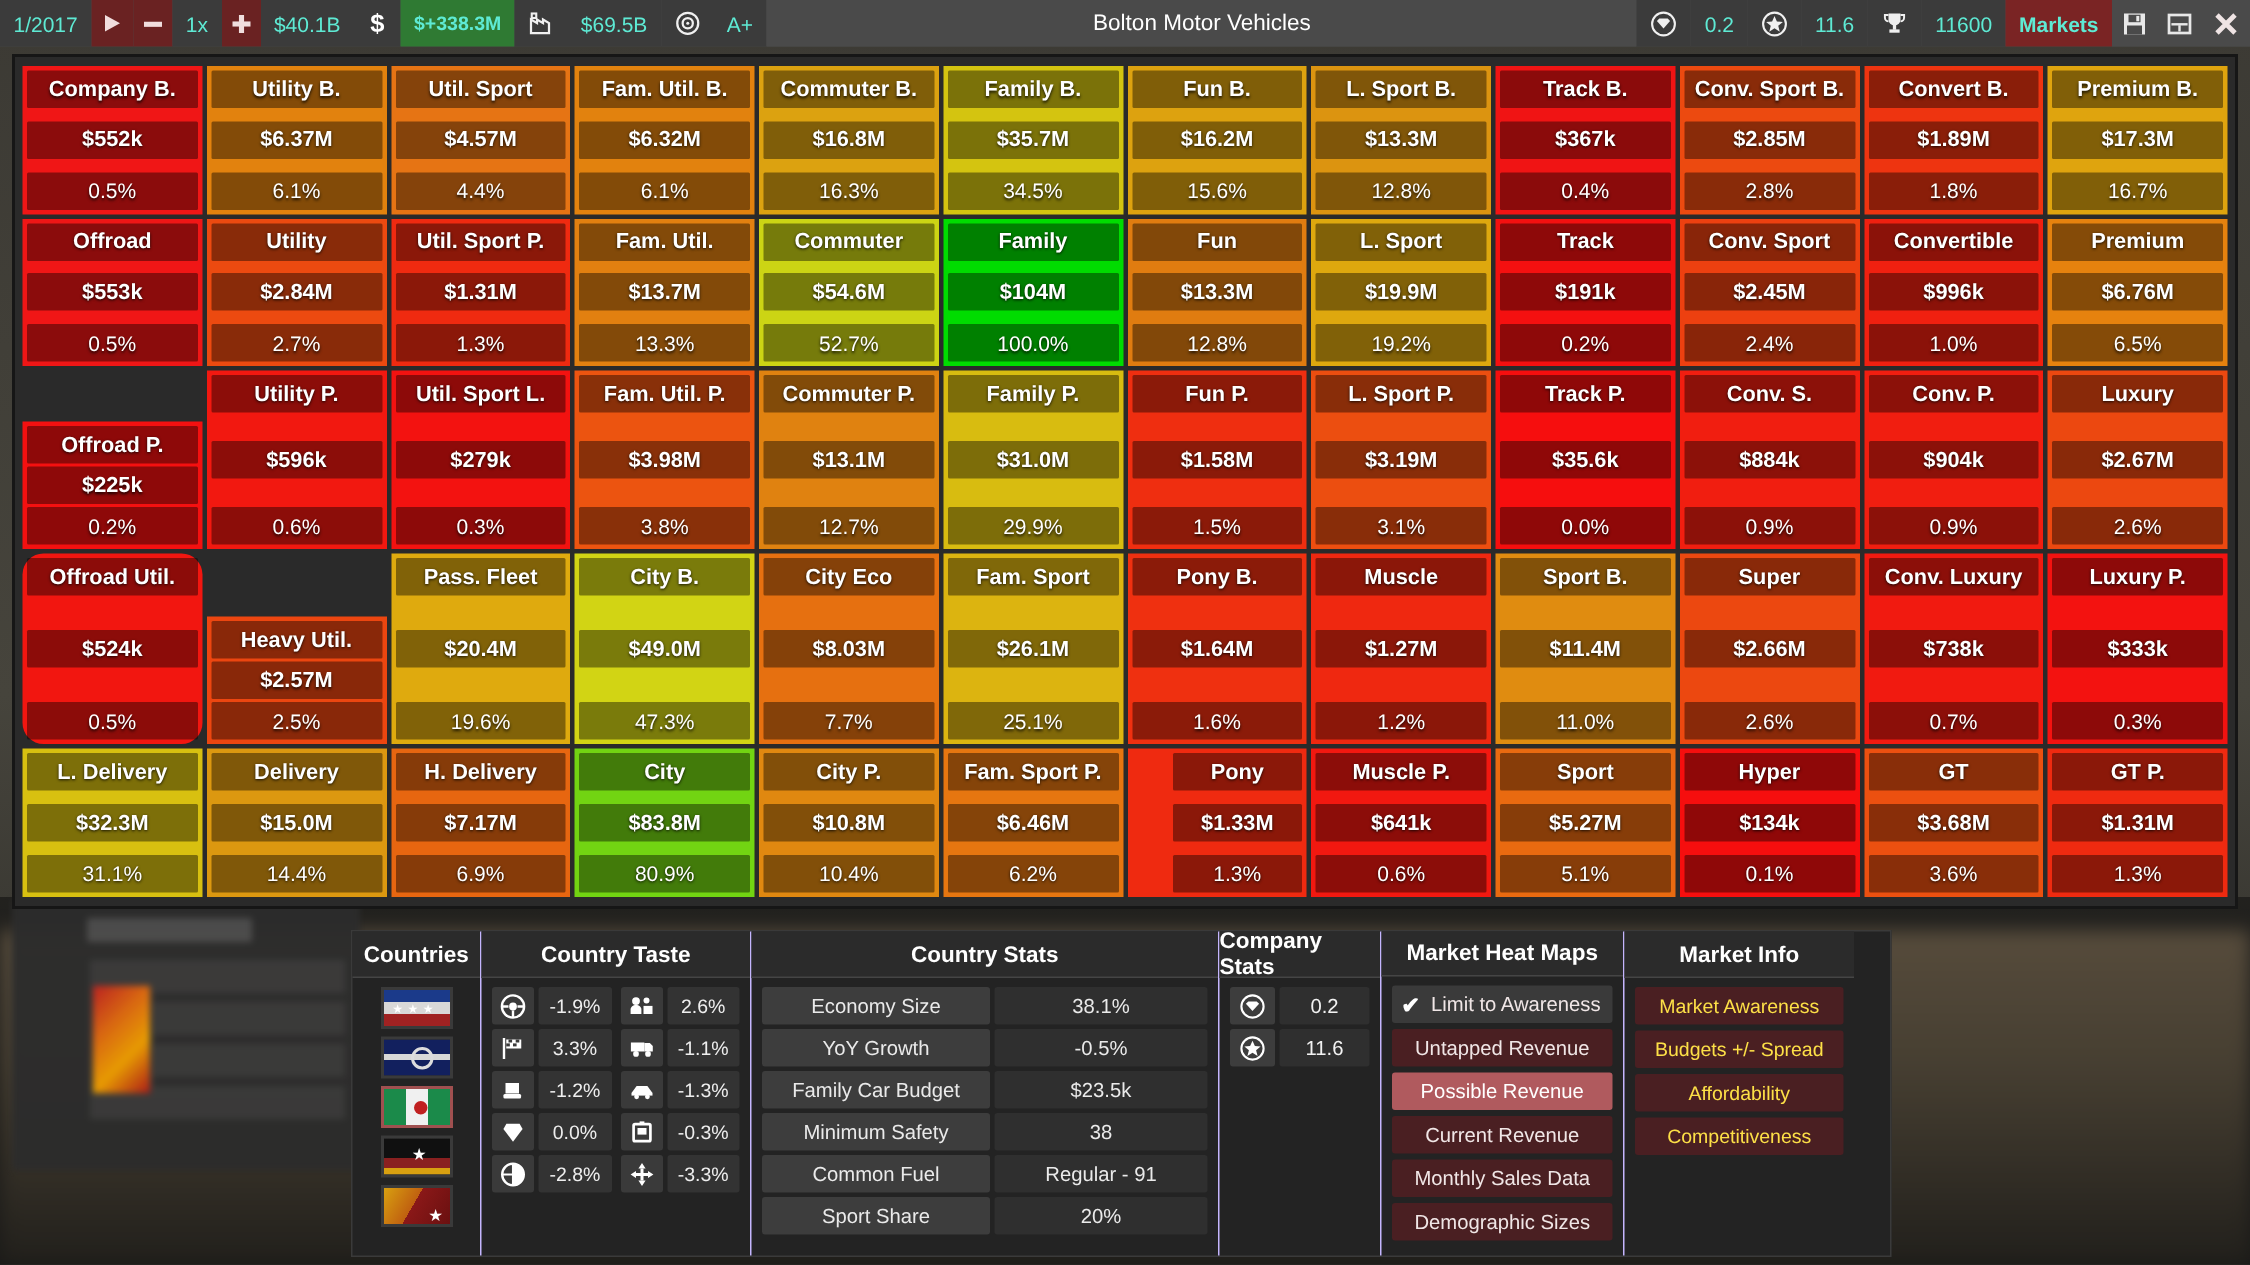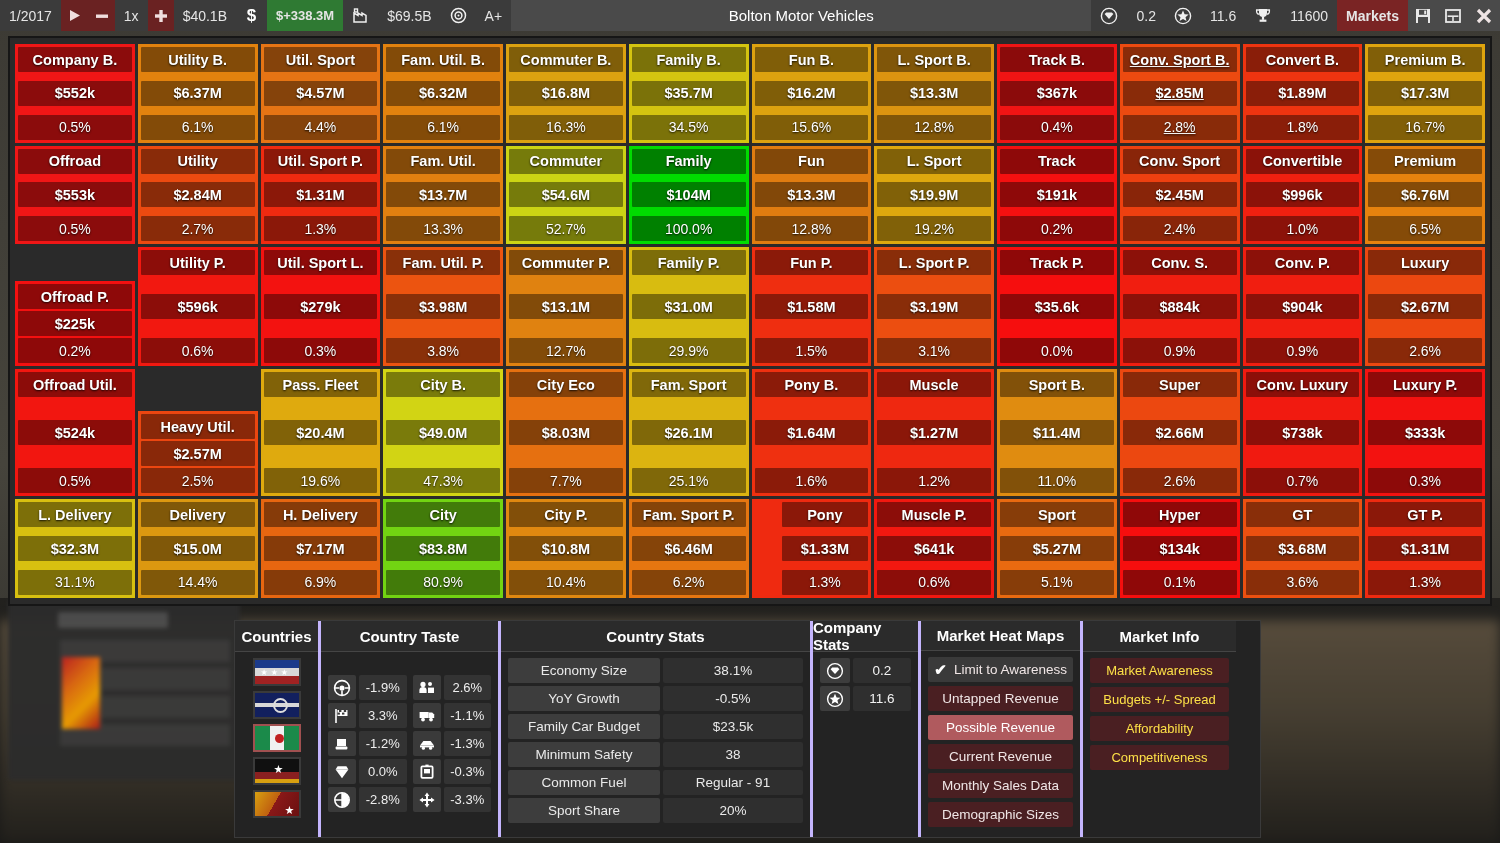--- a/index.html
+++ b/index.html
@@ -22,21 +22,21 @@
       background:#2c2c2c;filter:blur(2.2px);opacity:.95;}
   #bg .leftpanel .r{position:absolute;left:52px;right:10px;height:22px;background:#3a3a3a;}
   #bg .leftpanel .thumb{position:absolute;left:50px;top:12px;width:110px;height:16px;background:#4d4d4d;border-radius:2px;}
   #bg .leftpanel .flag{position:absolute;left:52px;top:55px;width:42px;height:76px;
       background:linear-gradient(135deg,#c02020 0%,#e06a10 35%,#f0a000 65%,#b01818 100%);}
   #bg .darkplate{position:absolute;left:0px;top:598px;width:1500px;height:245px;background:rgba(12,12,12,.55);}
   
   #topbar{position:absolute;left:0;top:0;width:1500px;height:31px;z-index:5;
      background:#4a4a4a;display:flex;align-items:stretch;font-size:14px;}
   .tb{display:flex;align-items:center;justify-content:center;height:31px;padding:0 9px;
-      color:#e5e5e5;white-space:nowrap;}
+      color:#5eead4;white-space:nowrap;}
   .tb.dark{background:#3b3b3b;}
   .tb.green{background:#2f7a33;font-weight:bold;font-size:13px;}
   .tb.btn{cursor:pointer;}
   .tb.play{background:#6a2222;width:28px;padding:0;}
   .tb.minus{background:#6a2222;width:26px;padding:0;}
   .tb.plus{background:#6a2222;width:26px;padding:0;}
   #topbar .title{flex:1;display:flex;align-items:center;justify-content:center;
       background:#4a4a4a;font-size:15px;color:#ffffff;}
   .tb.markets{background:#7a2424;font-weight:bold;}
   .tb.iconbtn{width:30px;padding:0;background:#4a4a4a;}
@@ -53,34 +53,34 @@
   .cell .b{background:rgba(0,0,0,.42);border-radius:1px;
      display:flex;align-items:center;justify-content:center;
      color:#fff;text-shadow:0 1px 2px rgba(0,0,0,.85);}
   .cell .b.name{height:25px;font-size:14.5px;font-weight:bold;}
   .cell .b.val{height:25px;font-size:14.5px;font-weight:bold;}
   .cell .b.pct{height:25px;font-size:14px;}
   
   #bottom{position:absolute;left:234px;top:620px;width:1027px;height:218px;
      background:#232323;border:1px solid #3a3a3a;box-sizing:border-box;z-index:7;
      display:flex;}
-  .bsec{display:flex;flex-direction:column;border-right:3px solid #c4b5fd;box-sizing:border-box;}
+  .bsec{display:flex;flex-direction:column;border-right:1px solid #c4b5fd;box-sizing:border-box;}
   .bsec:last-child{border-right:none;}
   .bhead{height:30px;display:flex;align-items:center;justify-content:center;
      font-size:15px;font-weight:bold;color:#ffffff;background:#2b2b2b;
      border-bottom:1px solid #454545;}
   .bbody{flex:1;padding:6px 7px;box-sizing:border-box;}
   
   #sec-countries{width:86px;}
   .flags{display:flex;flex-direction:column;align-items:center;gap:5px;}
   .flag{width:48px;height:28px;border:2px solid #3a3a3a;box-sizing:border-box;position:relative;overflow:hidden;}
   .flag.sel{border-color:#a05050;}
   
   #sec-taste{width:180px;}
-  .taste{display:grid;grid-template-columns:1fr 1fr;gap:3px 6px;margin-top:17px;}
+  .taste{display:grid;grid-template-columns:1fr 1fr;gap:3px 6px;}
   .tcol{display:flex;flex-direction:column;gap:3px;}
   .trow{display:flex;align-items:center;gap:3px;}
   .ticon{width:28px;height:25px;background:#3a3a3a;display:flex;align-items:center;justify-content:center;border-radius:2px;}
   .tval{flex:1;height:25px;background:#333333;display:flex;align-items:center;justify-content:center;
      font-size:13px;color:#eee;border-radius:2px;}
   
   #sec-cstats{width:312px;}
   .srow{display:flex;gap:3px;margin-bottom:3px;}
   .slab{width:152px;height:25px;background:#3d3d3d;display:flex;align-items:center;justify-content:center;
      font-size:13.5px;color:#eaeaea;border-radius:2px;}
@@ -248,21 +248,21 @@
       <div class="cell" style="background: rgb(220, 148, 16);">
         <div class="b name">L. Sport B.</div>
         <div class="b val">$13.3M</div>
         <div class="b pct">12.8%</div>
       </div>
       <div class="cell" style="background: rgb(240, 20, 20);">
         <div class="b name">Track B.</div>
         <div class="b val">$367k</div>
         <div class="b pct">0.4%</div>
       </div>
-      <div class="cell" style="background: rgb(236, 74, 16); text-decoration: underline;">
+      <div class="cell" style="background: rgb(236, 74, 16);">
         <div class="b name">Conv. Sport B.</div>
         <div class="b val">$2.85M</div>
         <div class="b pct">2.8%</div>
       </div>
       <div class="cell" style="background: rgb(238, 52, 16);">
         <div class="b name">Convert B.</div>
         <div class="b val">$1.89M</div>
         <div class="b pct">1.8%</div>
       </div>
       <div class="cell" style="background: rgb(223, 164, 14);">
@@ -383,21 +383,21 @@
       <div class="cell" style="background: rgb(241, 30, 16);">
         <div class="b name">Conv. P.</div>
         <div class="b val">$904k</div>
         <div class="b pct">0.9%</div>
       </div>
       <div class="cell" style="background: rgb(236, 72, 16);">
         <div class="b name">Luxury</div>
         <div class="b val">$2.67M</div>
         <div class="b pct">2.6%</div>
       </div>
-      <div class="cell" style="background: rgb(242, 22, 16);">
+      <div class="cell" style="background: rgb(242, 22, 16); border-radius: 14px;">
         <div class="b name">Offroad Util.</div>
         <div class="b val">$524k</div>
         <div class="b pct">0.5%</div>
       </div>
       <div class="cell" style="background: rgb(236, 70, 16); margin-top: 42px;">
         <div class="b name">Heavy Util.</div>
         <div class="b val">$2.57M</div>
         <div class="b pct">2.5%</div>
       </div>
       <div class="cell" style="background: rgb(223, 170, 14);">

